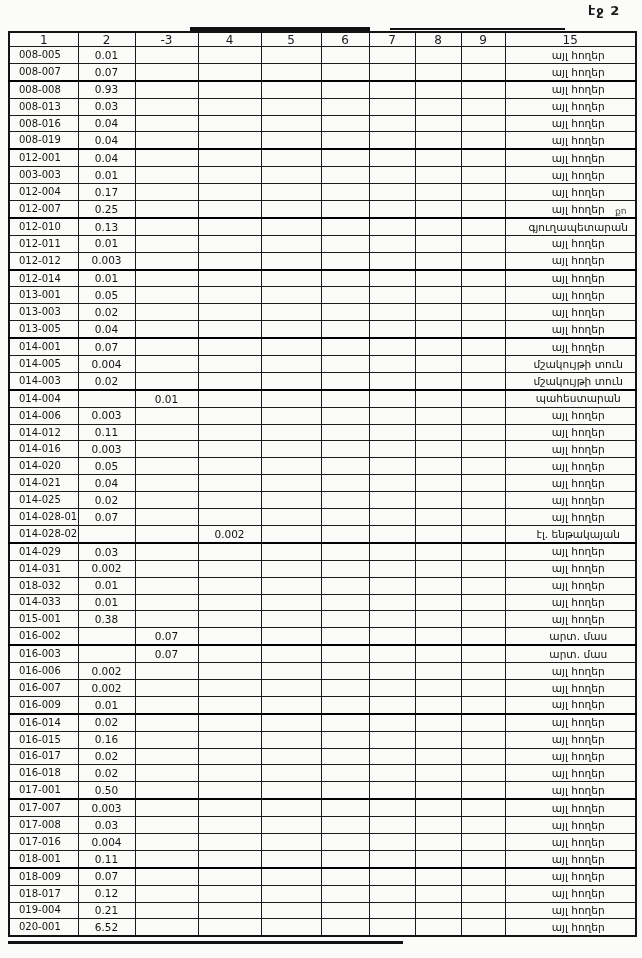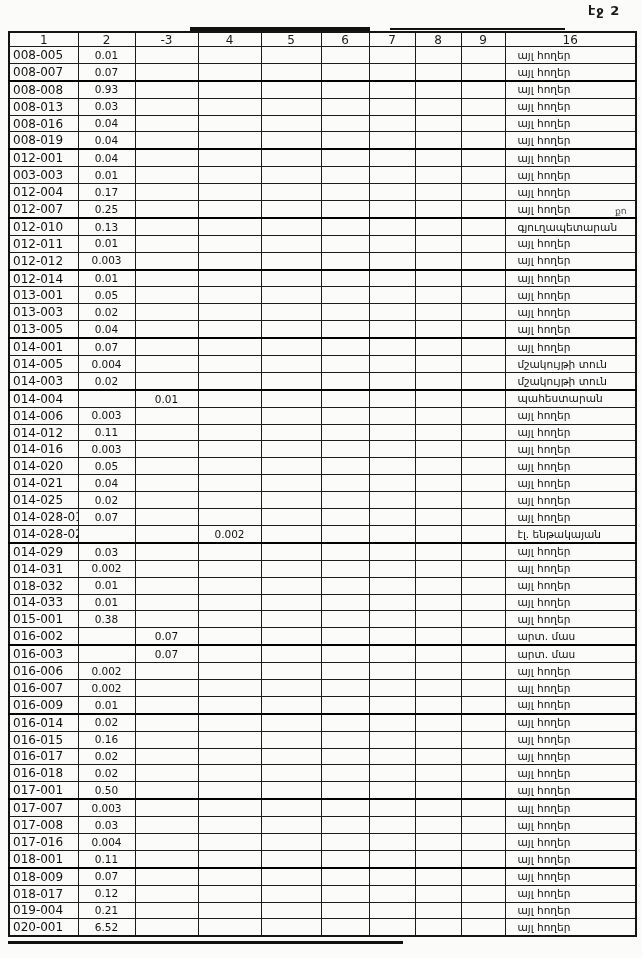--- a/index.html
+++ b/index.html
@@ -24,23 +24,23 @@
     border:1px solid #1c1c1c;
     height:13px;padding:0 2px;
     font-weight:normal;font-size:12px;text-align:center;
     color:#1a1a1a;line-height:1;
   }
   .grid td{
     border:1px solid #1c1c1c;
     height:15.9px;padding:0 2px;line-height:1;
     overflow:hidden;white-space:nowrap;color:#121212;
   }
-  .grid td.c1{text-align:left;padding-left:3px;font-size:12px;}
+  .grid td.c1{text-align:left;padding-left:9px;font-size:10px;}
   .grid td.c2,.grid td.c3,.grid td.c4{text-align:center;}
-  .grid td.c10{text-align:left;padding-left:12px;font-size:10.6px;margin-top:44px;}
+  .grid td.c10{text-align:center;padding-left:18px;font-size:10.6px;margin-top:44px;}
   
   tbody tr:nth-child(2) td,
   tbody tr:nth-child(6) td,
   tbody tr:nth-child(10) td,
   tbody tr:nth-child(13) td,
   tbody tr:nth-child(17) td,
   tbody tr:nth-child(20) td,
   tbody tr:nth-child(29) td,
   tbody tr:nth-child(35) td,
   tbody tr:nth-child(39) td,
@@ -83,21 +83,21 @@
     <tr id="header-row">
         <th>1</th>
         <th>2</th>
         <th>-3</th>
         <th>4</th>
         <th>5</th>
         <th>6</th>
         <th>7</th>
         <th>8</th>
         <th>9</th>
-        <th>16</th>
+        <th>15</th>
       </tr>
   </thead>
   <tbody id="table-body">
       <tr>
         <td class="c1">008-005</td>
         <td class="c2">0.01</td>
         <td class="c3"></td>
         <td class="c4"></td>
         <td class="c5"></td>
         <td class="c6"></td>

